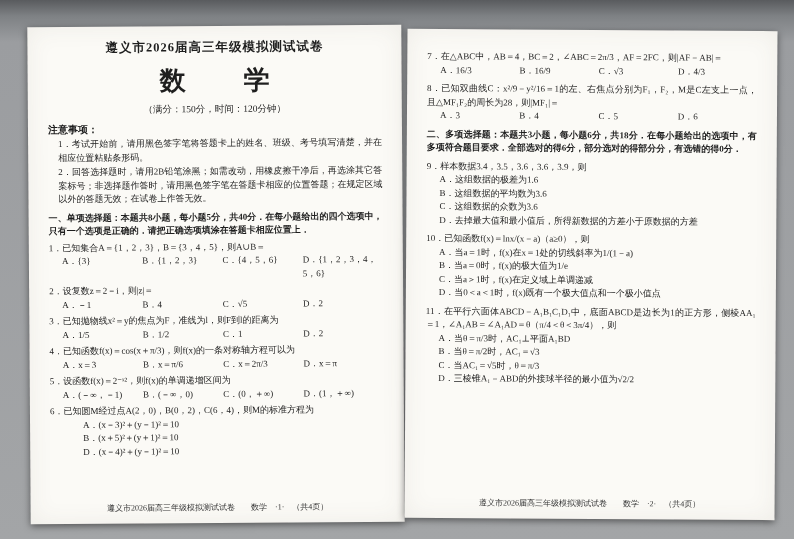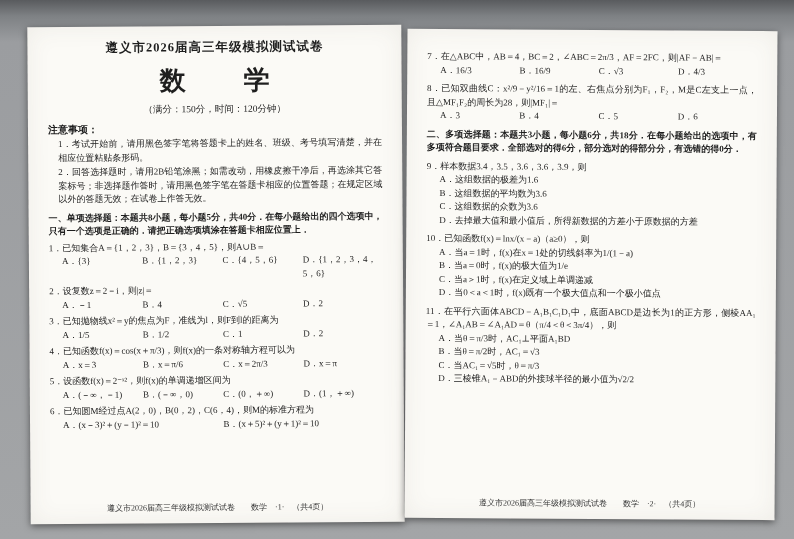--- a/index.html
+++ b/index.html
@@ -27,21 +27,21 @@
   .ttl{text-align:center;font-weight:bold;font-size:26px;letter-spacing:16px;text-indent:16px;margin:4px 0 2px 0;}
   .sub{text-align:center;font-size:9.5px;margin-bottom:5px;}
   .ntc-t{font-weight:bold;font-size:10px;}
   .ntc{margin:1px 0 1px 10px;text-align:justify;}
   .sec{font-weight:bold;margin-top:5px;text-align:justify;}
   .q{margin-top:3px;}
   .page-right .q{margin-top:5px;}
   .stem{text-align:justify;}
   .opts{display:flex;flex-wrap:wrap;padding-left:13px;}
   .opt{flex:0 0 25%;box-sizing:border-box;padding-right:4px;}
-  .opts.two-col .opt{flex:0 0 50%;}
+  .opts.two-col .opt{flex:0 0 50%;margin-left:20px;}
   .opts.stacked .opt{flex:0 0 100%;}
   .footer{position:absolute;bottom:9px;left:0;right:0;text-align:center;font-size:8px;color:#333;}
 </style>
 </head>
 <body>
 
 <div class="page page-left">
   <div class="inner">
     <div class="hdr">遵义市2026届高三年级模拟测试试卷</div>
     <div class="ttl">数　学</div>
@@ -101,20 +101,21 @@
         <span class="opt">C．(0，＋∞)</span>
         <span class="opt">D．(1，＋∞)</span>
       </div>
     </div>
 
     <div class="q">
       <div class="stem">6．已知圆M经过点A(2，0)，B(0，2)，C(6，4)，则M的标准方程为</div>
       <div class="opts two-col">
         <span class="opt">A．(x－3)²＋(y－1)²＝10</span>
         <span class="opt">B．(x＋5)²＋(y＋1)²＝10</span>
+        <span class="opt">D．(x－4)²＋(y－1)²＝10</span>
       </div>
     </div>
 
     <div class="footer">遵义市2026届高三年级模拟测试试卷　　数学　·1·　（共4页）</div>
   </div>
 </div>
 
 <div class="page page-right">
   <div class="inner">
 

